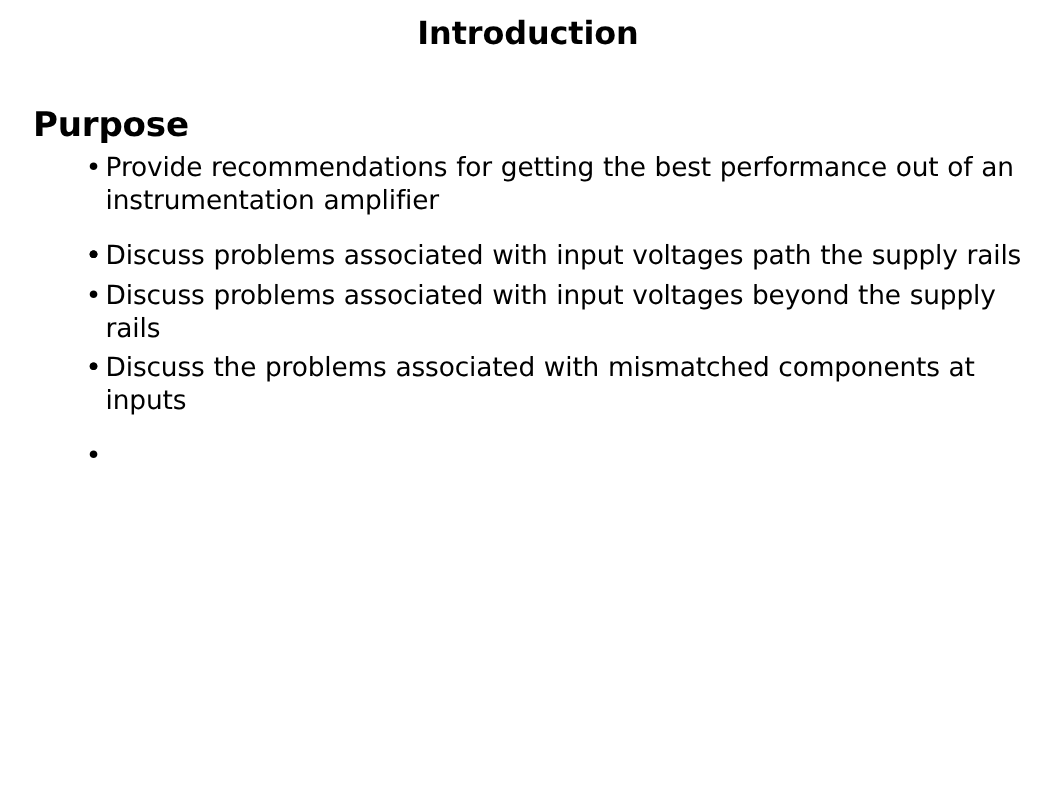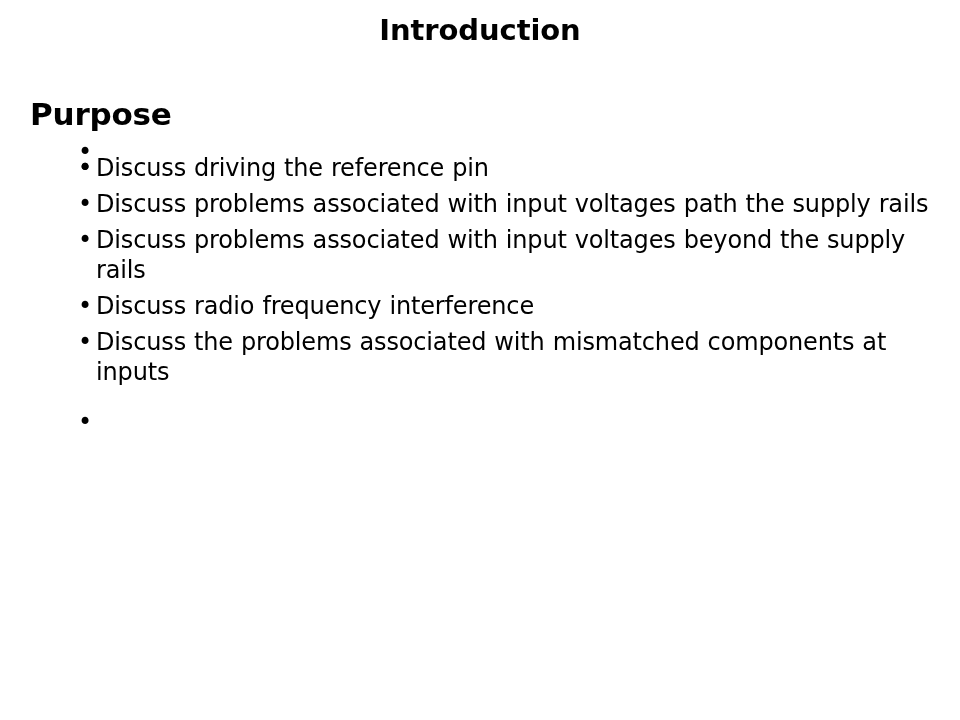--- a/index.html
+++ b/index.html
@@ -91,44 +91,43 @@
 
   <div class="slide-title">Introduction</div>
 
   <div class="body-area">
 
     <div class="section section-purpose">
       <div class="section-heading">Purpose</div>
       <ul class="bullet-list">
         <li class="bullet-item">
           <span class="bullet-dot">•</span>
+          <span>Provide recommendations for getting the best performance out of an instrumentation amplifier</span>
         </li>
       </ul>
     </div>
 
     <div class="section section-objectives">
       <ul class="bullet-list">
         <li class="bullet-item">
           <span class="bullet-dot">•</span>
         </li>
         <li class="bullet-item">
           <span class="bullet-dot">•</span>
-          <span>Discuss driving the reference pin</span>
         </li>
         <li class="bullet-item">
           <span class="bullet-dot">•</span>
           <span>Discuss problems associated with input voltages path the supply rails</span>
         </li>
         <li class="bullet-item">
           <span class="bullet-dot">•</span>
           <span>Discuss problems associated with input voltages beyond the supply rails</span>
         </li>
         <li class="bullet-item">
           <span class="bullet-dot">•</span>
-          <span>Discuss radio frequency interference</span>
         </li>
         <li class="bullet-item">
           <span class="bullet-dot">•</span>
           <span>Discuss the problems associated with mismatched components at inputs</span>
         </li>
       </ul>
     </div>
 
     <div class="section section-content">
       <ul class="bullet-list">

